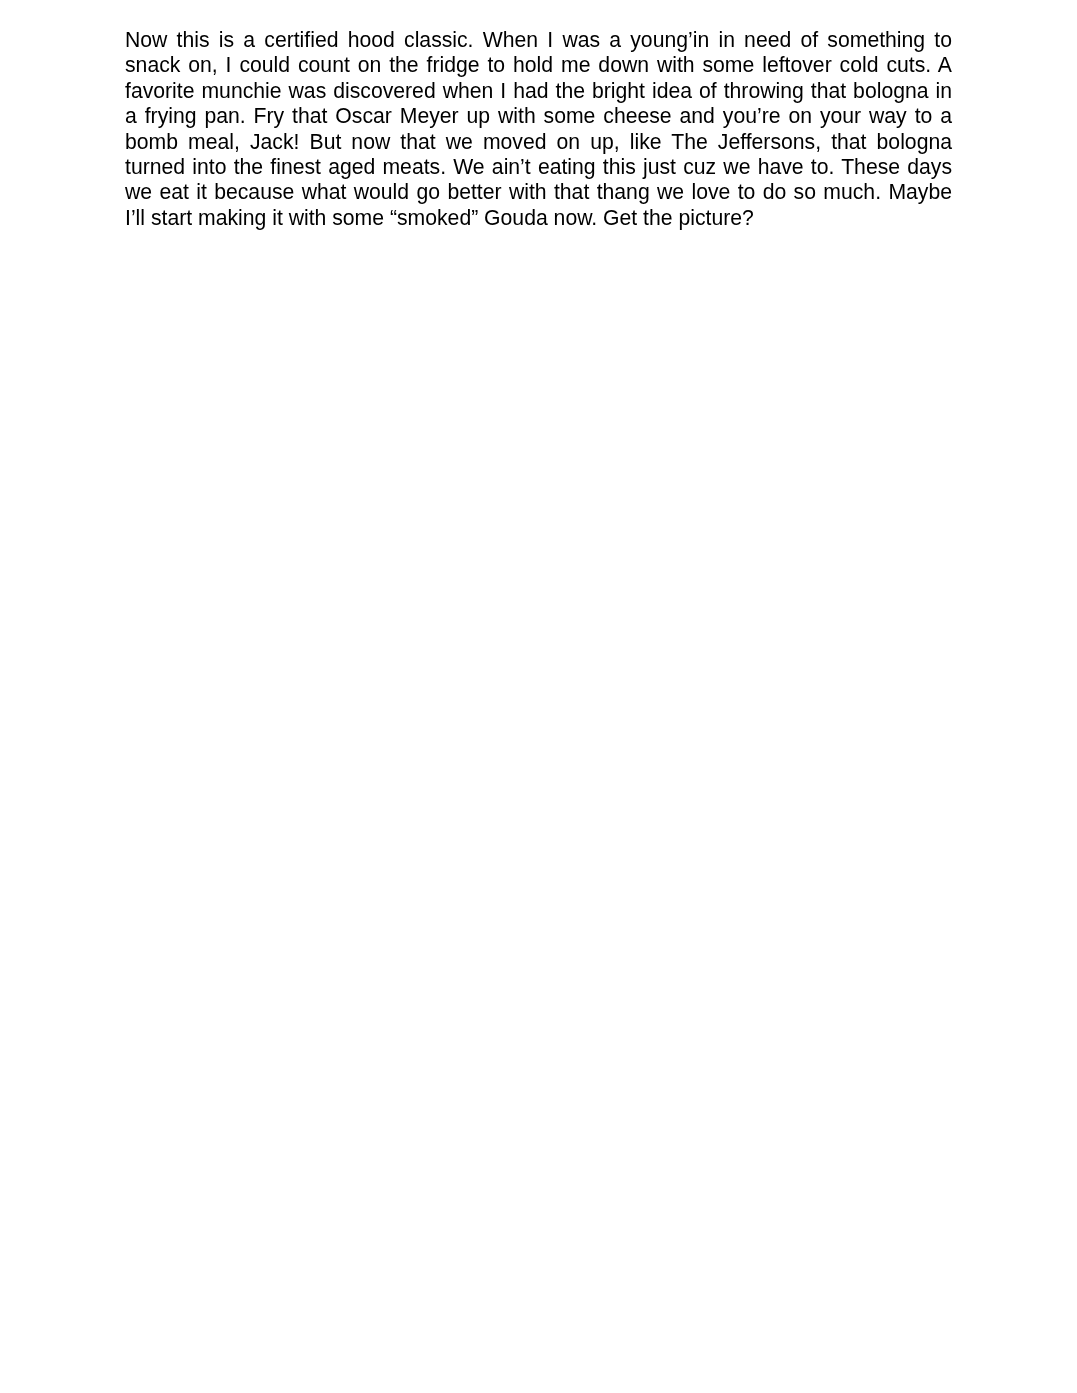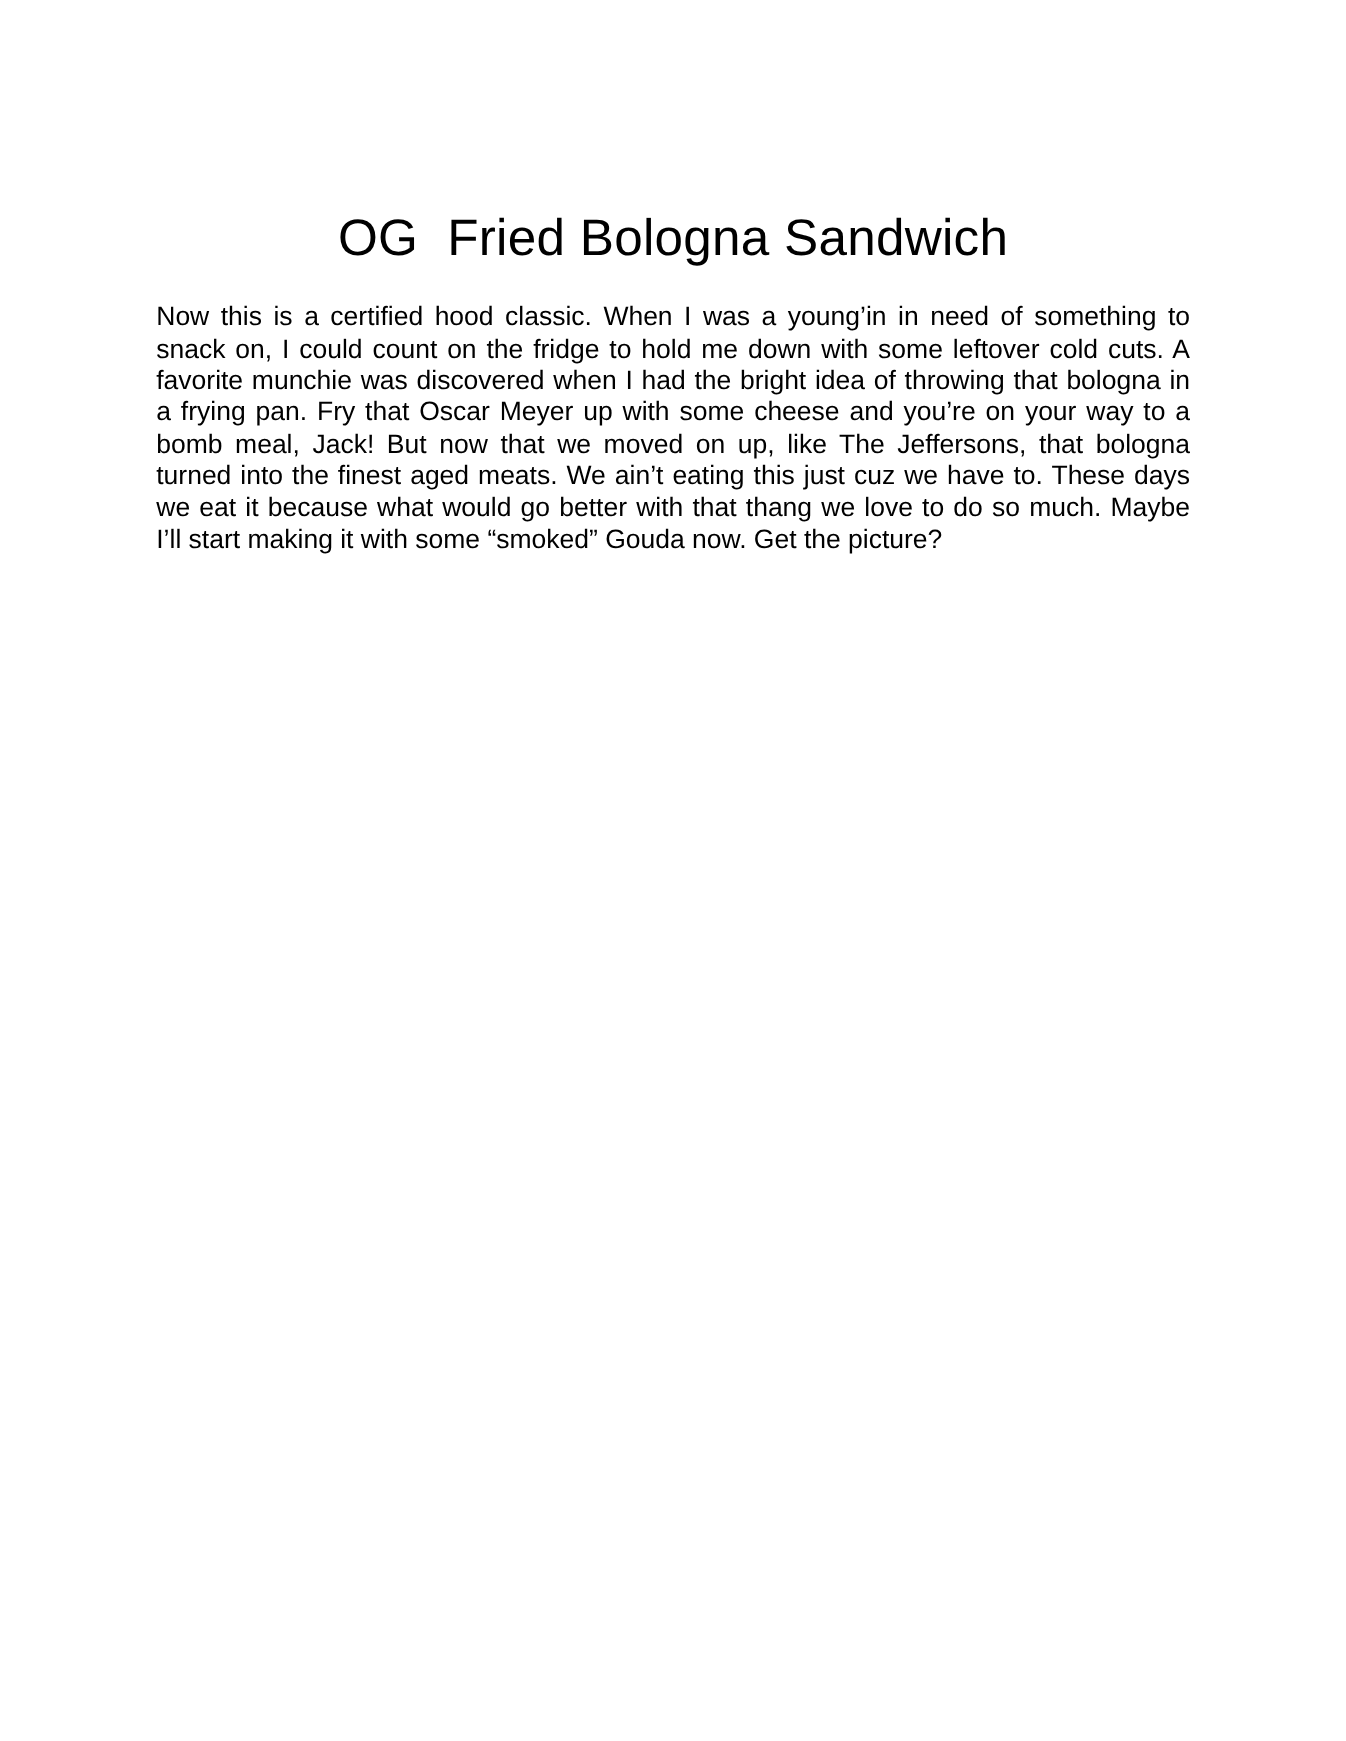--- a/index.html
+++ b/index.html
@@ -38,16 +38,15 @@
     text-align: justify;
     text-justify: inter-word;
   }
   .italic-run {
   }
 </style>
 </head>
 <body>
 
 <div class="page">
-  <h1 class="doc-title">OG  Fried Bologna Sandwich</h1>
 
   <p class="doc-paragraph"><span>Now this is a certified hood classic. When I was a young’in in need of something to snack on, I could count on the fridge to hold me down with some leftover cold cuts. A favorite munchie was discovered when I had the bright idea of throwing that bologna in a frying pan. Fry that Oscar Meyer up with some cheese and you’re on your way to a bomb meal, Jack! But now that we moved on up, like </span><span class="italic-run">The Jeffersons</span><span>, that bologna turned into the finest aged meats. We ain’t eating this just cuz we have to. These days we eat it because what would go better with that thang we love to do so much. Maybe I’ll start making it with some “smoked” Gouda now. Get the picture?</span></p>
 </div>
 
 </body></html>

